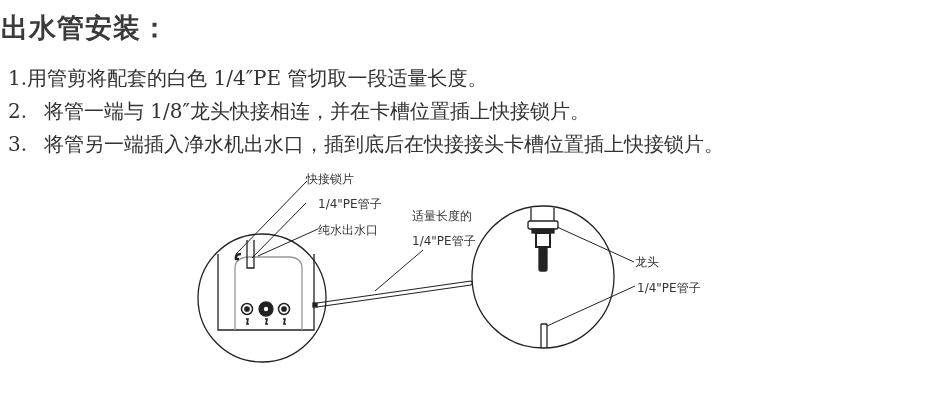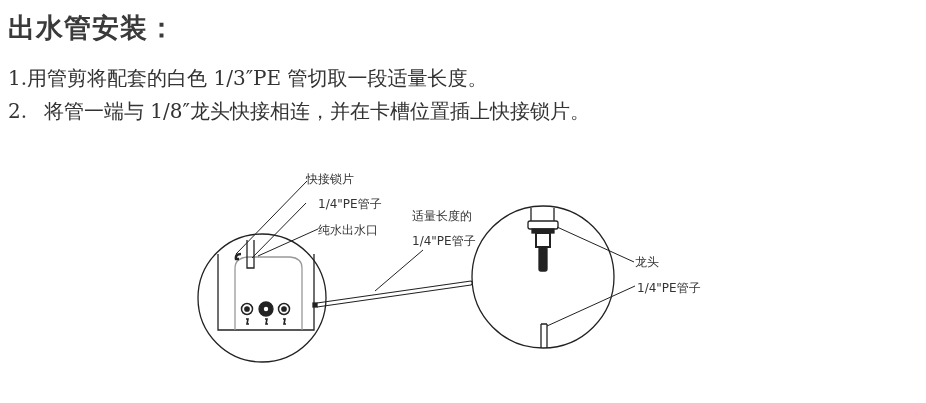--- a/index.html
+++ b/index.html
@@ -1,35 +1,38 @@
 <!DOCTYPE html>
 <html><head>
   <meta charset="utf-8">
   <style>
     html, body { margin:0; padding:0; background:#fff; }
     body { width:926px; height:403px; position:relative; overflow:hidden; }
-    .title { position:absolute; left:8px; top:10px; font-family:Liberation Serif, serif; font-weight:bold; font-size:27px; color:#3a3a3a; letter-spacing:1px; }
+    .title { position:absolute; left:1px; top:10px; font-family:Liberation Serif, serif; font-weight:bold; font-size:27px; color:#3a3a3a; letter-spacing:1px; }
     .steps { position:absolute; left:8px; top:62px; font-family:"DejaVu Serif", serif; font-size:20px; color:#333; }
     .step { height:33px; line-height:33px; white-space:nowrap; }
     .step .num { display:inline-block; }
     .step.n2 .num, .step.n3 .num { width:36px; }
     svg { position:absolute; left:0; top:0; }
     .lbl { font-family:"DejaVu Sans", sans-serif; font-size:12px; fill:#333; }
   </style>
 </head>
 <body>
 
 <div class="title">出水管安装：</div>
 
 <div class="steps">
   <div class="step n1">
-    <span class="num">1.</span><span>用管剪将配套的白色 1/3″PE 管切取一段适量长度。</span>
+    <span class="num">1.</span><span>用管剪将配套的白色 1/4″PE 管切取一段适量长度。</span>
   </div>
   <div class="step n2">
     <span class="num">2.</span><span>将管一端与 1/8″龙头快接相连，并在卡槽位置插上快接锁片。</span>
+  </div>
+  <div class="step n3">
+    <span class="num">3.</span><span>将管另一端插入净水机出水口，插到底后在快接接头卡槽位置插上快接锁片。</span>
   </div>
 </div>
 
 <svg width="926" height="403" viewBox="0 0 926 403">
 
   <g stroke="#222" fill="none" stroke-width="1.3">
     <circle cx="262" cy="298" r="64"></circle>
 
     <path d="M218,254 L218,330 L314,330 L314,254"></path>
 

